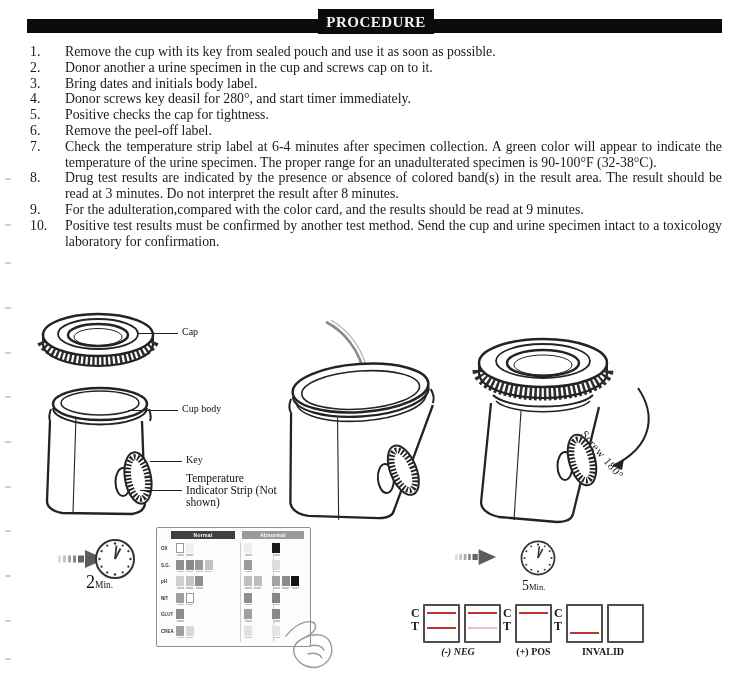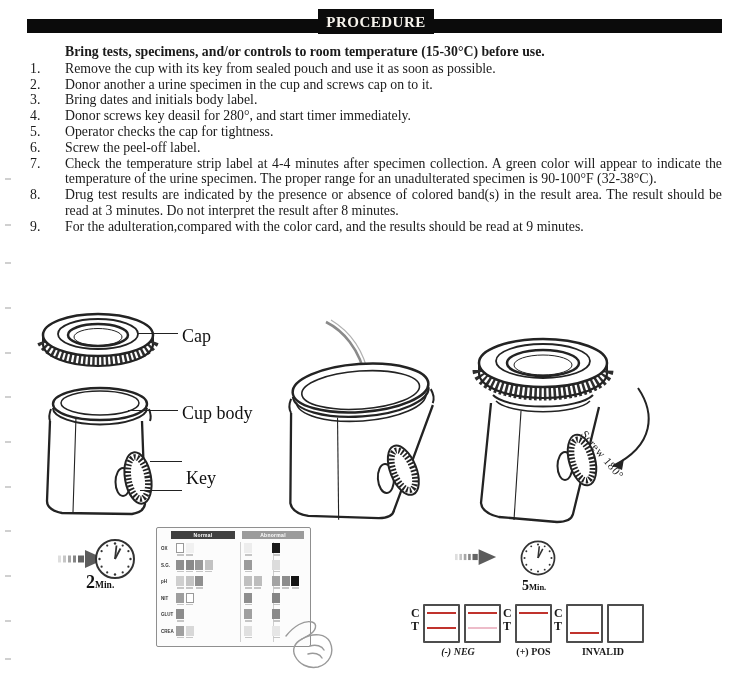--- a/index.html
+++ b/index.html
@@ -10,27 +10,27 @@
   .title-box{position:absolute;left:318px;top:9px;width:116px;height:25px;background:#0b0b0b;
              color:#f6f3ec;font-weight:bold;font-size:15px;text-align:center;line-height:26px;
              letter-spacing:.5px;}
   
   .steps{position:absolute;left:30px;top:44px;width:692px;font-size:13.8px;line-height:15.8px;}
   .intro{margin-left:35px;font-weight:bold;margin-bottom:1px;}
   .step{display:flex;}
   .step .num{flex:0 0 35px;}
   .step .txt{flex:1;text-align:justify;}
   
-  .fig-label{position:absolute;font-size:18px;color:#111;}
+  .fig-label{position:absolute;font-size:10px;color:#111;}
   .leader{position:absolute;height:1.4px;background:#222;}
   .temp-label{width:92px;font-size:11.5px;line-height:12px;}
   .screw-label{position:absolute;left:588px;top:428px;font-size:11.5px;letter-spacing:.6px;
                transform:rotate(50deg);transform-origin:left top;color:#222;}
   
-  .timer-text{position:absolute;font-weight:bold;color:#111;}
+  .timer-text{position:absolute;font-weight:normal;color:#111;}
   .timer-text .big{font-size:18px;}
   .timer-text .small{font-size:9.5px;}
   .timer-text.right .big{font-size:14px;}
   .timer-text.right .small{font-size:8.5px;}
   
   .color-card{position:absolute;left:156px;top:527px;width:153px;height:118px;background:#fcfcfc;
               border:1.5px solid #8f8f8f;border-radius:2px;}
   .cc-head{position:absolute;top:3px;height:8px;color:#fff;font:bold 5px "Liberation Sans",sans-serif;
            text-align:center;line-height:8.5px;letter-spacing:.3px;}
   .cc-head.normal{left:14px;width:64px;background:#404040;}
@@ -63,56 +63,59 @@
 </style>
 </head>
 <body>
 
 <div class="page">
 
   <div class="top-bar"></div>
   <div class="title-box">PROCEDURE</div>
 
   <div class="steps">
-    <div class="intro">Bring tests, specimens, and/or controls to room temperature (15-30°C) before use.</div>
     <div class="step">
         <span class="num">1.</span>
         <span class="txt">Remove the cup with its key from sealed pouch and use it as soon as possible.</span>
       </div>
     <div class="step">
         <span class="num">2.</span>
         <span class="txt">Donor another a urine specimen in the cup and screws cap on to it.</span>
       </div>
     <div class="step">
         <span class="num">3.</span>
         <span class="txt">Bring dates and initials body label.</span>
       </div>
     <div class="step">
         <span class="num">4.</span>
         <span class="txt">Donor screws key deasil for 280°, and start timer immediately.</span>
       </div>
     <div class="step">
         <span class="num">5.</span>
-        <span class="txt">Operator checks the cap for tightness.</span>
+        <span class="txt">Positive checks the cap for tightness.</span>
       </div>
     <div class="step">
         <span class="num">6.</span>
-        <span class="txt">Screw the peel-off label.</span>
+        <span class="txt">Remove the peel-off label.</span>
       </div>
     <div class="step">
         <span class="num">7.</span>
-        <span class="txt">Check the temperature strip label at 4-4 minutes after specimen collection. A green color will appear to indicate the temperature of the urine specimen. The proper range for an unadulterated specimen is 90-100°F (32-38°C).</span>
+        <span class="txt">Check the temperature strip label at 6-4 minutes after specimen collection. A green color will appear to indicate the temperature of the urine specimen. The proper range for an unadulterated specimen is 90-100°F (32-38°C).</span>
       </div>
     <div class="step">
         <span class="num">8.</span>
         <span class="txt">Drug test results are indicated by the presence or absence of colored band(s) in the result area. The result should be read at 3 minutes. Do not interpret the result after 8 minutes.</span>
       </div>
     <div class="step">
         <span class="num">9.</span>
         <span class="txt">For the adulteration,compared with the color card, and the results should be read at 9 minutes.</span>
+      </div>
+    <div class="step">
+        <span class="num">10.</span>
+        <span class="txt">Positive test results must be confirmed by another test method. Send the cup and urine specimen intact to a toxicology laboratory for confirmation.</span>
       </div>
   </div>
 
   <svg style="left:20px;top:308px;" width="160" height="215" viewBox="0 0 160 215">
     <g stroke="#232323" fill="none">
 
       <line x1="23" y1="28" x2="23" y2="37" stroke-width="2"></line>
       <line x1="133" y1="28" x2="133" y2="37" stroke-width="2"></line>
       <path d="M23.5,33 A55,21 0 0 0 132.5,33" stroke="#2e2e2e" stroke-width="13" stroke-dasharray="2.4 2.1"></path>
       <path d="M23,36 A55,22 0 0 0 133,36" stroke-width="2.2"></path>
@@ -135,22 +138,23 @@
         <ellipse cx="118" cy="170" rx="9.5" ry="21" stroke-width="6" stroke-dasharray="1.8 1.7"></ellipse>
       </g>
     </g>
   </svg>
 
   <div class="leader" style="left:138px;top:333px;width:40px;"></div>
   <div class="fig-label" style="left:182px;top:326px;">Cap</div>
   <div class="leader" style="left:128px;top:410px;width:50px;"></div>
   <div class="fig-label" style="left:182px;top:403px;">Cup body</div>
   <div class="leader" style="left:150px;top:461px;width:32px;"></div>
-  <div class="fig-label" style="left:186px;top:468px;">Key</div>
+  <div class="fig-label" style="left:186px;top:454px;">Key</div>
   <div class="leader" style="left:140px;top:490px;width:42px;"></div>
+  <div class="fig-label temp-label" style="left:186px;top:472px;">Temperature Indicator Strip (Not shown)</div>
 
   <svg style="left:276px;top:320px;" width="170" height="210" viewBox="0 0 170 210">
     <path d="M50,2 C66,10 84,28 90,60" stroke="#8a8a8a" stroke-width="2.6" fill="none"></path>
     <path d="M55,0 C70,9 87,26 93,57" stroke="#b0b0b0" stroke-width="1.2" fill="none"></path>
     <g stroke="#232323" fill="none" transform="rotate(-4 85 75)">
       <path d="M15,74 C12,80 12,84 14,88" stroke-width="2"></path>
       <path d="M155,74 C158,80 158,84 156,88" stroke-width="2"></path>
       <path d="M14,88 L7,178 Q8,188 24,192 L94,199 Q108,200 110,192 L156,90" fill="#ffffff" stroke-width="2.3"></path>
       <path d="M60,96 L54,198" stroke-width="1.1"></path>
       <path d="M17,72 A68,24.5 0 0 0 153,72" stroke-width="2.2"></path>

